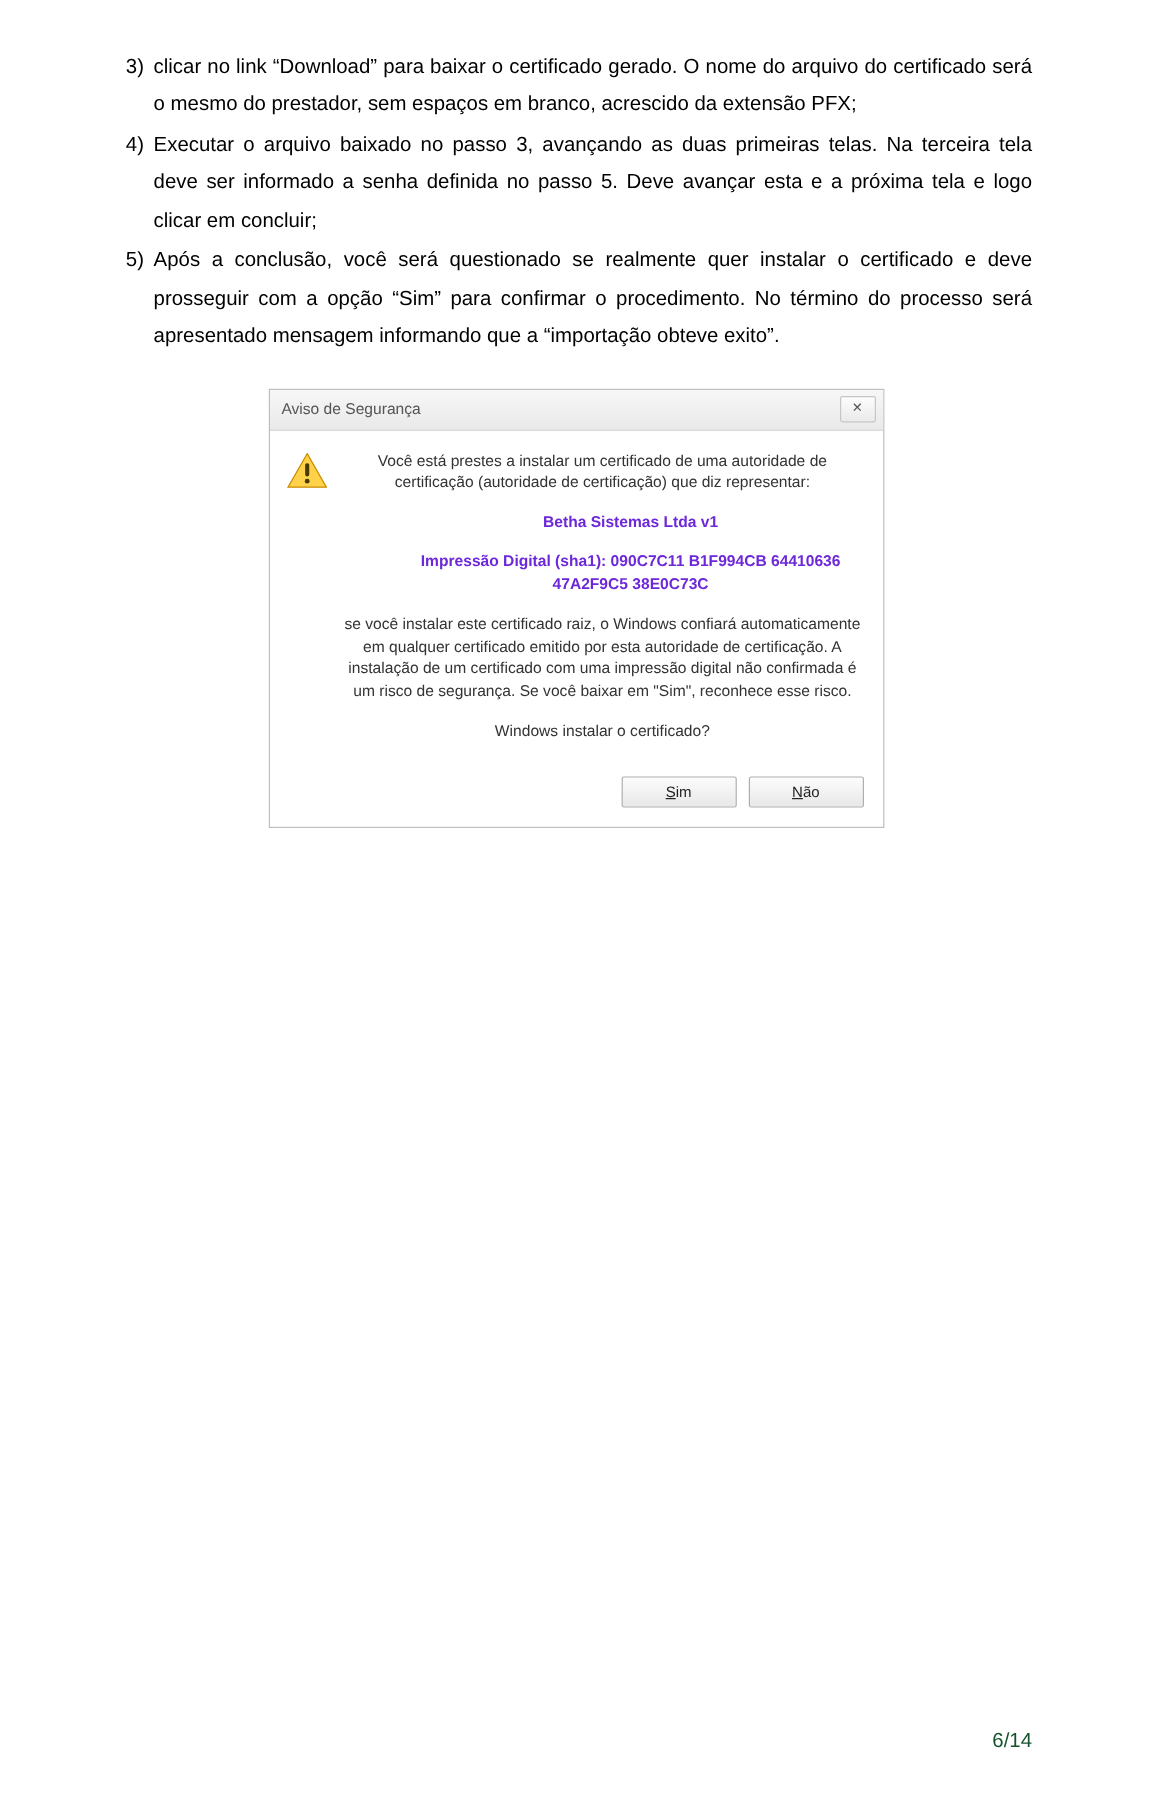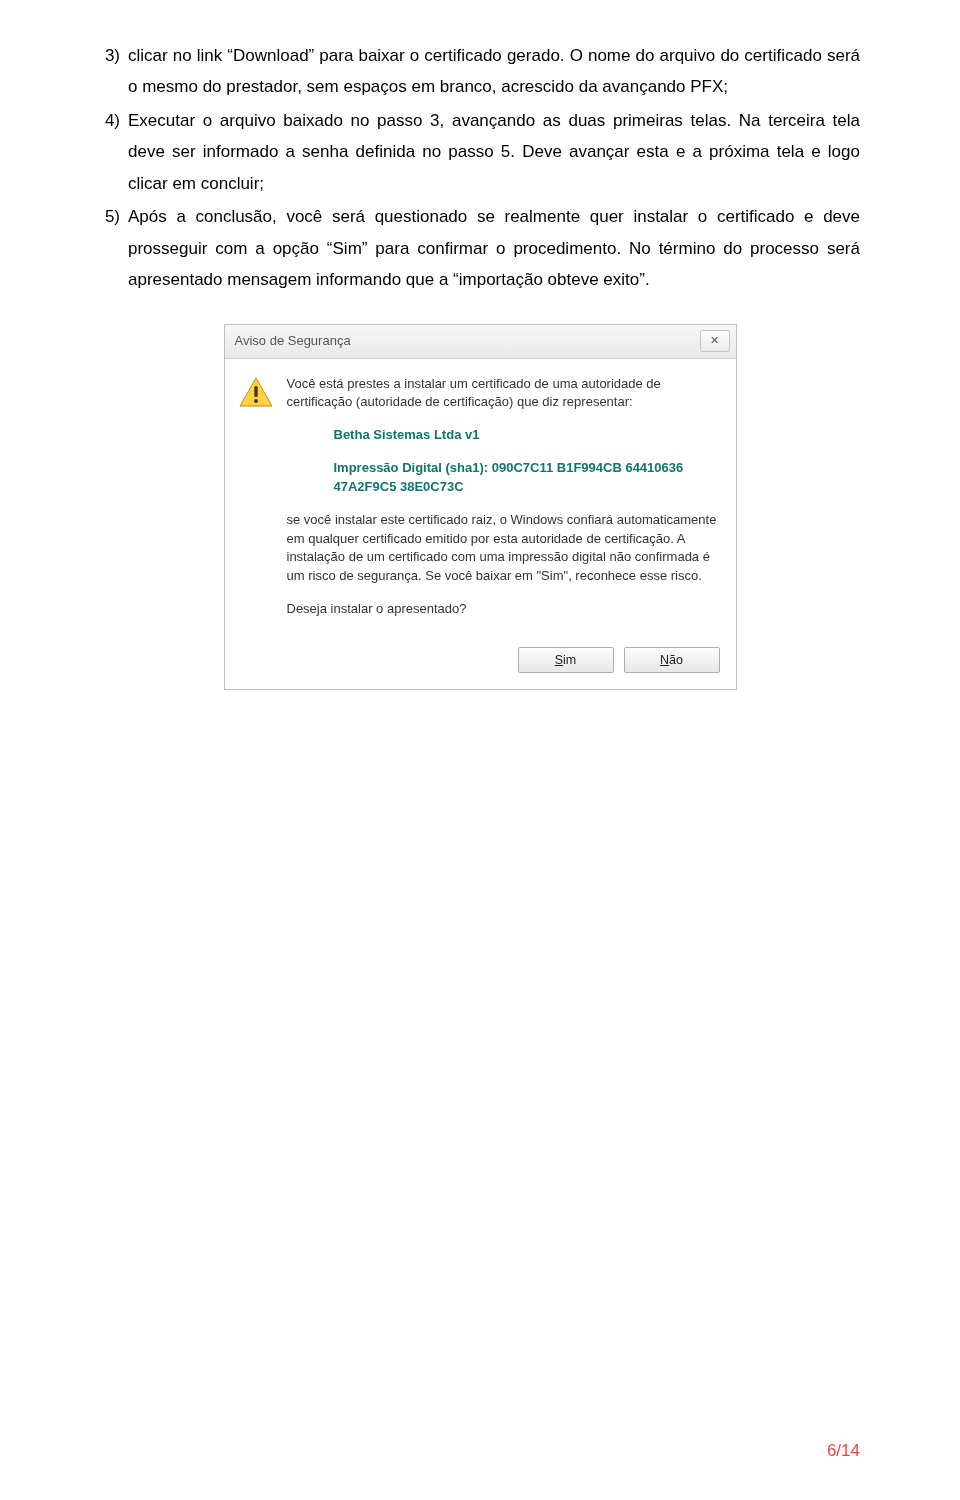--- a/index.html
+++ b/index.html
@@ -45,30 +45,30 @@
   }
   .titlebar .title { font-size: 13px; }
   .close {
     width: 30px; height: 22px;
     border: 1px solid #c6c6c6;
     background: linear-gradient(#fdfdfd, #eaeaea);
     display: flex; align-items: center; justify-content: center;
     font-size: 11px; color: #555555;
     border-radius: 2px;
   }
-  .dlg-body { display: flex; padding: 16px 18px 4px 14px; }
+  .dlg-body { display: flex; padding: 16px 18px 4px 14px; text-align: center; }
   .icon-col { width: 48px; flex-shrink: 0; padding-top: 2px; }
   .warn-icon {
     width: 34px; height: 30px; position: relative;
   }
   .warn-icon svg { width: 34px; height: 30px; display: block; }
   .msg-col { flex: 1; }
   .msg-col p { margin-bottom: 14px; }
   .msg-col .tight { margin-bottom: 0; }
-  .msg-col .bold { font-weight: 600; color: #0f766e; padding-left: 47px; }
+  .msg-col .bold { font-weight: 600; color: #6d28d9; padding-left: 47px; }
   .btn-row {
     display: flex;
     justify-content: flex-end;
     gap: 10px;
     padding: 10px 16px 16px 16px;
   }
   .btn {
     min-width: 96px;
     height: 26px;
     border: 1px solid #aeaeae;
@@ -81,30 +81,30 @@
     justify-content: center;
     border-radius: 2px;
   }
   .btn .ul { text-decoration: underline; }
 
   .page-footer {
     position: absolute;
     bottom: 34px;
     right: 100px;
     font-size: 17px;
-    color: #ef4444;
+    color: #14532d;
   }
 </style>
 </head>
 <body>
 
 <div class="body-text">
   <div class="item">
     <div class="num">3)</div>
-    <div class="txt">clicar no link “Download” para baixar o certificado gerado. O nome do arquivo do certificado será o mesmo do prestador, sem espaços em branco, acrescido da avançando PFX;</div>
+    <div class="txt">clicar no link “Download” para baixar o certificado gerado. O nome do arquivo do certificado será o mesmo do prestador, sem espaços em branco, acrescido da extensão PFX;</div>
   </div>
   <div class="item">
     <div class="num">4)</div>
     <div class="txt">Executar o arquivo baixado no passo 3, avançando as duas primeiras telas. Na terceira tela deve ser informado a senha definida no passo 5. Deve avançar esta e a próxima tela e logo clicar em concluir;</div>
   </div>
   <div class="item">
     <div class="num">5)</div>
     <div class="txt">Após a conclusão, você será questionado se realmente quer instalar o certificado e deve prosseguir com a opção “Sim” para confirmar o procedimento. No término do processo será apresentado mensagem informando que a “importação obteve exito”.</div>
   </div>
 </div>
@@ -123,21 +123,21 @@
             <rect x="15.3" y="9" width="3.4" height="11" rx="1.5" fill="#4a3a00"></rect>
             <circle cx="17" cy="24" r="2" fill="#4a3a00"></circle>
           </svg>
         </div>
       </div>
       <div class="msg-col">
         <p>Você está prestes a instalar um certificado de uma autoridade de certificação (autoridade de certificação) que diz representar:</p>
         <p class="bold">Betha Sistemas Ltda v1</p>
         <p class="bold">Impressão Digital (sha1): 090C7C11 B1F994CB 64410636 47A2F9C5 38E0C73C</p>
         <p>se você instalar este certificado raiz, o Windows confiará automaticamente em qualquer certificado emitido por esta autoridade de certificação. A instalação de um certificado com uma impressão digital não confirmada é um risco de segurança. Se você baixar em "Sim", reconhece esse risco.</p>
-        <p>Deseja instalar o apresentado?</p>
+        <p>Windows instalar o certificado?</p>
       </div>
     </div>
     <div class="btn-row">
       <div class="btn">
         <span class="ul">S</span>
           <span>im</span>
       </div>
       <div class="btn">
         <span class="ul">N</span>
           <span>ão</span>

